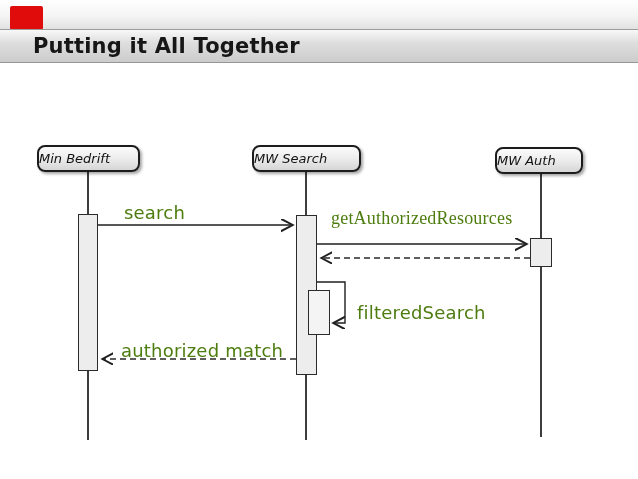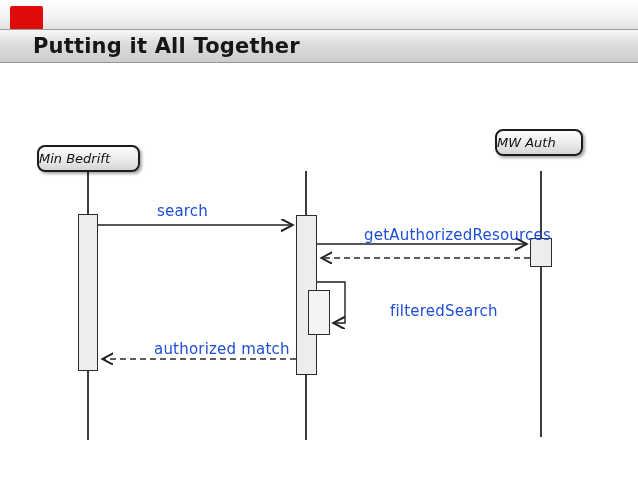--- a/index.html
+++ b/index.html
@@ -48,22 +48,22 @@
     position: absolute; width: 2px; background: #3d3d3d; z-index: 1;
   }
   .activation {
     position: absolute;
     background: #ededed; border: 1.5px solid #2b2b2b;
     z-index: 2;
   }
   .activation.nested { background: #f4f4f4; z-index: 4; }
 
   .msg-label {
-    position: absolute; font-size: 15px; color: #1d4ed8;
-    white-space: nowrap; z-index: 6; letter-spacing: 0.2px; margin-left: 33px;
+    position: absolute; font-size: 18px; color: #4d7c0f;
+    white-space: nowrap; z-index: 6; letter-spacing: 0.2px;
   }
   .arrow-overlay {
     position: absolute; left: 0; top: 0; width: 638px; height: 479px;
     z-index: 5; pointer-events: none;
   }
 
   .logo { position: absolute; left: 523px; top: 430px; width: 112px; height: 46px; z-index: 3; }
   .logo-mark { position: absolute; left: 0; top: 0; }
   .logo-text {
     position: absolute; left: 62px; top: 13px;
@@ -82,21 +82,24 @@
     <div class="title-text">Putting it All Together</div>
   </div>
 
   <div class="lifeline" style="left:87px; top:171px; height:269px;"></div>
   <div class="lifeline" style="left:305px; top:171px; height:269px;"></div>
   <div class="lifeline" style="left:540px; top:171px; height:266px;"></div>
 
   <div class="lifeline-box" style="left:37px; top:145px; width:103px;">
     <span>Min Bedrift</span>
   </div>
-  <div class="lifeline-box" style="left:495px; top:129px; width:88px;">
+  <div class="lifeline-box" style="left:252px; top:145px; width:109px;">
+    <span>MW Search</span>
+  </div>
+  <div class="lifeline-box" style="left:495px; top:147px; width:88px;">
     <span>MW Auth</span>
   </div>
 
   <div class="activation" style="left:78px; top:214px; width:20px; height:157px;"></div>
   <div class="activation" style="left:296px; top:215px; width:21px; height:160px;"></div>
   <div class="activation" style="left:530px; top:238px; width:22px; height:29px;"></div>
   <div class="activation nested" style="left:308px; top:290px; width:22px; height:45px;"></div>
 
   <svg class="arrow-overlay">
     <defs>
@@ -105,18 +108,18 @@
       </marker>
     </defs>
     <line x1="98" y1="225" x2="292" y2="225" stroke="#1f1f1f" stroke-width="1.4" marker-end="url(#headR)"></line>
     <line x1="317" y1="244" x2="526" y2="244" stroke="#1f1f1f" stroke-width="1.4" marker-end="url(#headR)"></line>
     <line x1="530" y1="258" x2="322" y2="258" stroke="#2a2a2a" stroke-width="1.3" stroke-dasharray="6,4" marker-end="url(#headR)"></line>
     <path d="M317,282 L345,282 L345,323 L334,323" fill="none" stroke="#1f1f1f" stroke-width="1.4" marker-end="url(#headR)"></path>
     <line x1="296" y1="359" x2="103" y2="359" stroke="#2a2a2a" stroke-width="1.3" stroke-dasharray="6,4" marker-end="url(#headR)"></line>
   </svg>
 
   <div class="msg-label" style="left:124px; top:202px;">search</div>
-  <div class="msg-label" style="left:331px; top:226px;">getAuthorizedResources</div>
+  <div class="msg-label" style="left:331px; top:208px;font-family:Liberation Serif, serif;">getAuthorizedResources</div>
   <div class="msg-label" style="left:121px; top:340px;">authorized match</div>
   <div class="msg-label" style="left:357px; top:302px;">filteredSearch</div>
 
 
 </div>
 
 </body></html>

